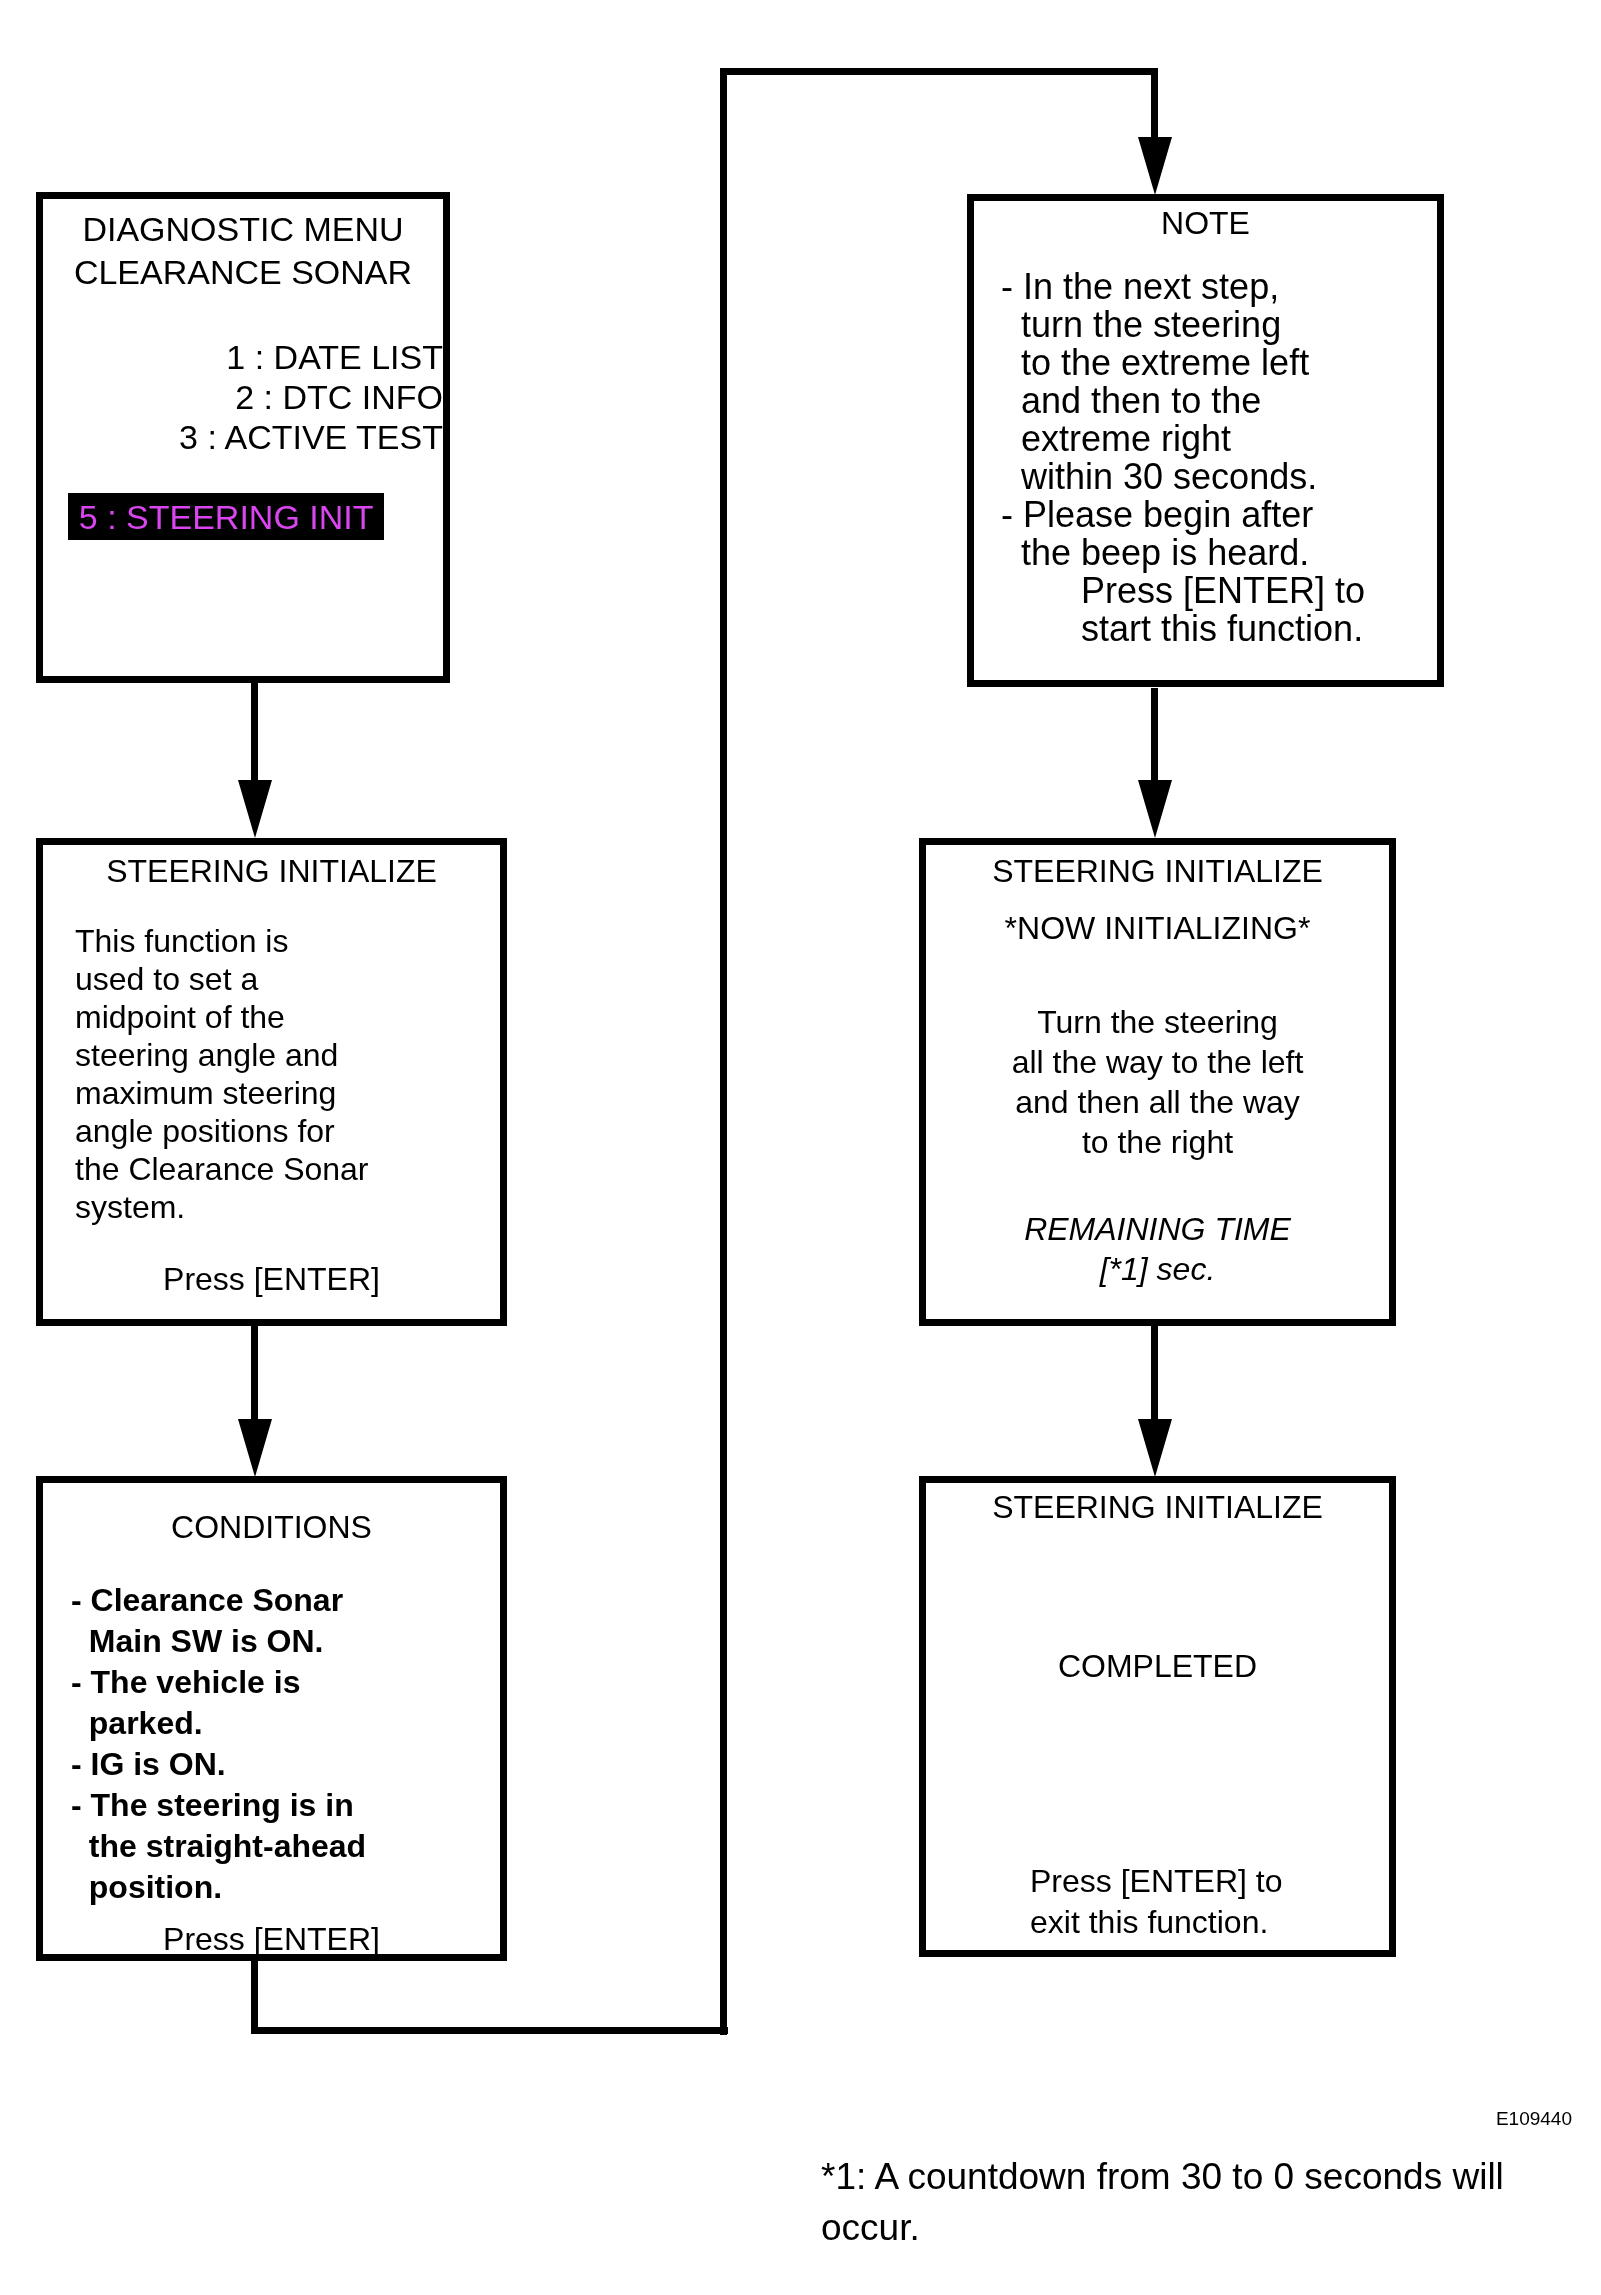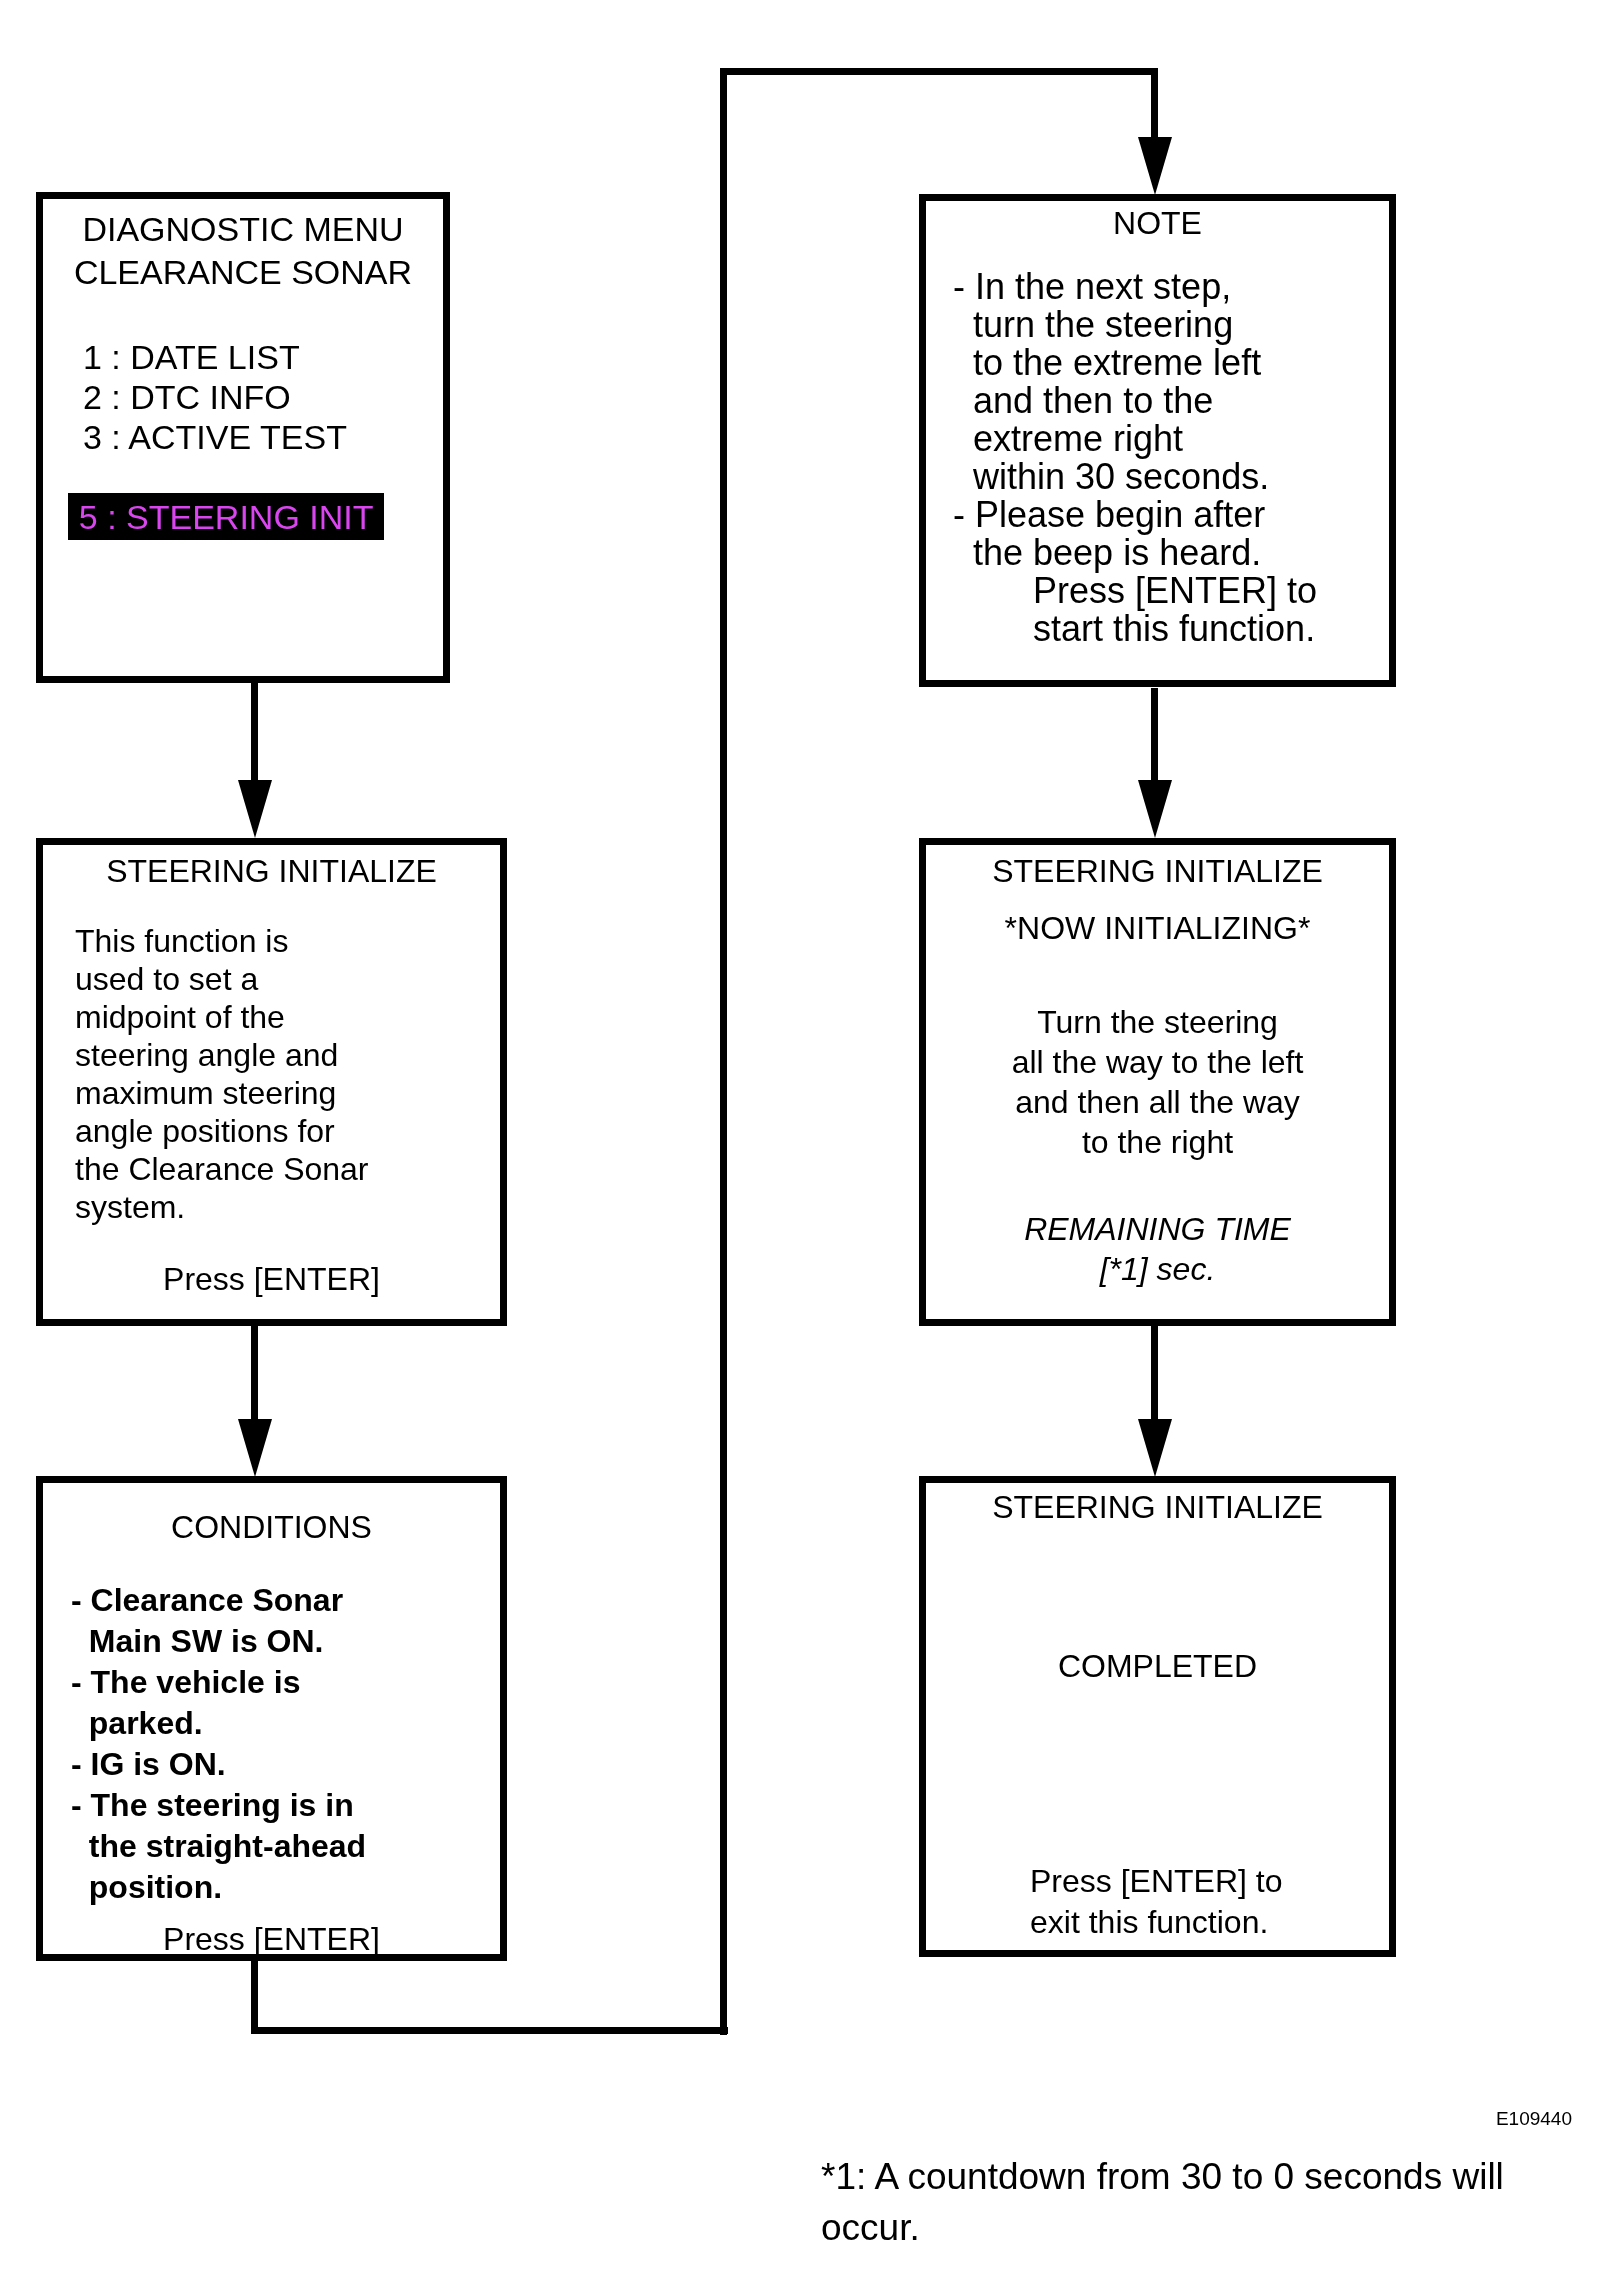--- a/index.html
+++ b/index.html
@@ -20,21 +20,21 @@
   .arrowhead{
     position:absolute;width:0;height:0;
     border-left:17px solid transparent;
     border-right:17px solid transparent;
     border-top:58px solid #000;
   }
   .box-title{font-size:32px;line-height:43px;text-align:center;white-space:pre;}
   .box-title-sm{font-size:32px;line-height:40px;text-align:center;white-space:pre;}
   
   #box-menu .title-block{padding-top:9px;font-size:34px;line-height:43px;text-align:center;white-space:pre;}
-  #box-menu .menu-items{margin-top:43px;padding-left:40px;font-size:34px;line-height:40px;white-space:pre;}
+  #box-menu .menu-items{margin-top:43px;padding-left:40px;font-size:34px;line-height:40px;white-space:pre;text-align:right;}
   #box-menu .menu-selected{
     display:inline-block;margin-left:25px;margin-top:36px;
     background:#000;color:#d946ef;font-size:34px;line-height:40px;padding:3.6px 10.8px;white-space:pre;
   }
   
   #box-init-desc .box-title{padding-top:5.4px;}
   #box-init-desc .body-lines{margin-top:29px;padding-left:32px;font-size:32px;line-height:38px;white-space:pre;}
   #box-init-desc .action{margin-top:34px;text-align:center;font-size:32px;line-height:38px;}
   
   #box-conditions .box-title{padding-top:23px;}
@@ -93,21 +93,21 @@
     <div class="body-lines"><div>This function is</div><div>used to set a</div><div>midpoint of the</div><div>steering angle and</div><div>maximum steering</div><div>angle positions for</div><div>the Clearance Sonar</div><div>system.</div></div>
     <div class="action">Press [ENTER]</div>
   </div>
 
   <div id="box-conditions" class="flowbox" style="left:36px;top:1476px;width:471px;height:485px;">
     <div class="box-title">CONDITIONS</div>
     <div class="body-lines"><div>- Clearance Sonar</div><div>  Main SW is ON.</div><div>- The vehicle is</div><div>  parked.</div><div>- IG is ON.</div><div>- The steering is in</div><div>  the straight-ahead</div><div>  position.</div></div>
     <div class="action">Press [ENTER]</div>
   </div>
 
-  <div id="box-note" class="flowbox" style="left:919px;top:194px;width:477px;height:493px;">
+  <div id="box-note" class="flowbox" style="left:967px;top:194px;width:477px;height:493px;">
     <div class="box-title-sm">NOTE</div>
     <div class="body-lines"><div>- In the next step,</div><div>  turn the steering</div><div>  to the extreme left</div><div>  and then to the</div><div>  extreme right</div><div>  within 30 seconds.</div><div>- Please begin after</div><div>  the beep is heard.</div><div>        Press [ENTER] to</div><div>        start this function.</div></div>
   </div>
 
   <div id="box-nowinit" class="flowbox" style="left:919px;top:838px;width:477px;height:488px;">
     <div class="box-title">STEERING INITIALIZE</div>
     <div class="status">*NOW INITIALIZING*</div>
     <div class="body-lines"><div>Turn the steering</div><div>all the way to the left</div><div>and then all the way</div><div>to the right</div></div>
     <div class="remaining"><div>REMAINING TIME</div><div>[*1] sec.</div></div>
   </div>

